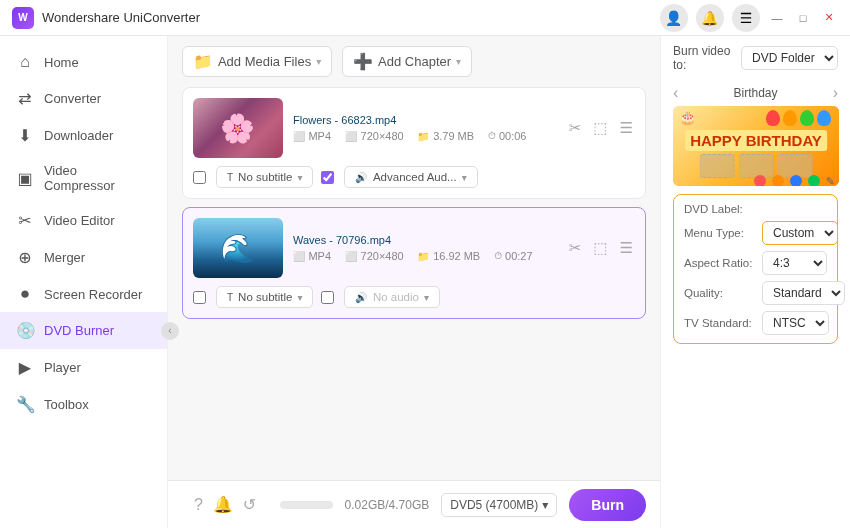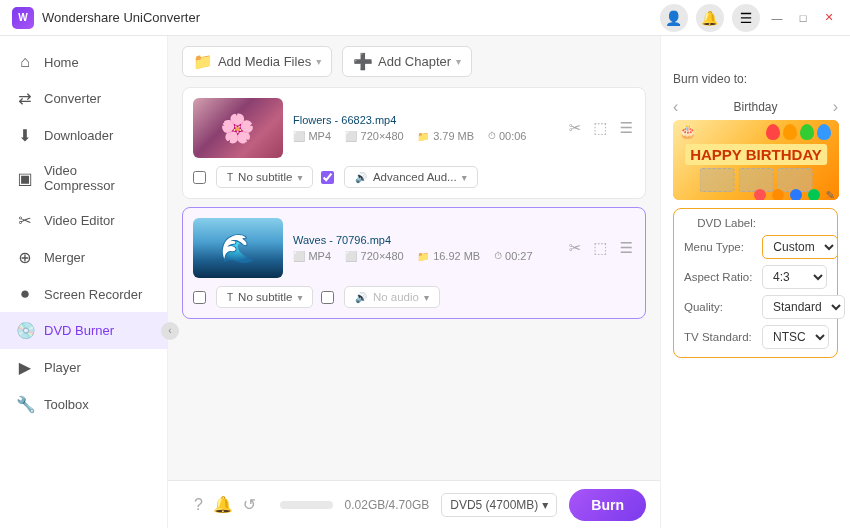--- a/index.html
+++ b/index.html
@@ -232,21 +232,20 @@
       flex-direction: column;
       padding: 0;
     }
     .burn-dest {
       display: flex;
       align-items: center;
       gap: 6px;
       padding: 8px 12px;
       font-size: 12px;
       color: #555;
-      margin-top: 28px;
     }
     .burn-dest-select {
       flex: 1;
       border: 1px solid #ddd;
       border-radius: 5px;
       padding: 3px 6px;
       font-size: 12px;
       color: #333;
       background: white;
       cursor: pointer;
@@ -355,27 +354,25 @@
       border: 1px solid #ddd;
       border-radius: 5px;
       padding: 3px 6px;
       font-size: 12px;
       color: #333;
       background: white;
       cursor: pointer;
     }
     .setting-select.highlighted {
       border-color: #f5a623;
-      text-align: center;
     }
     .dvd-label-row {
       display: flex;
       align-items: center;
       margin-bottom: 6px;
-      text-align: right;
     }
     .bottom-bar {
       height: 48px;
       background: white;
       border-top: 1px solid #e8e8e8;
       display: flex;
       align-items: center;
       padding: 0 14px;
       gap: 12px;
     }
@@ -629,20 +626,23 @@
         <span>DVD5 (4700MB)</span>
         <span>▾</span>
       </div>
       <button class="burn-btn">Burn</button>
     </div>
   </div>
 
   <div class="right-panel">
     <div class="burn-dest">
       <span>Burn video to:</span>
+      <select class="burn-dest-select">
+        <option>DVD Folder</option>
+      </select>
     </div>
 
     <div class="preview-nav">
       <button class="nav-arr">‹</button>
       <span class="preview-title">Birthday</span>
       <button class="nav-arr">›</button>
     </div>
 
     <div class="preview-img">
 

